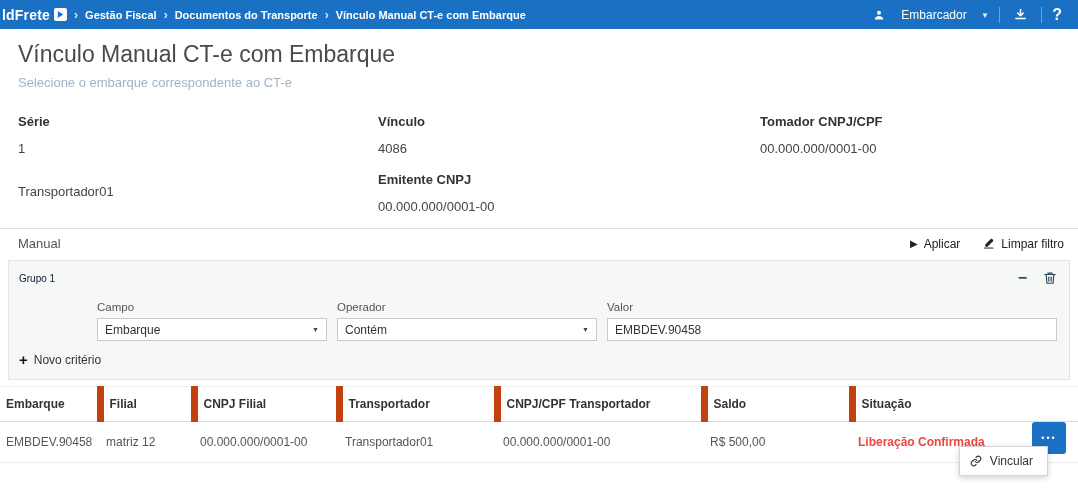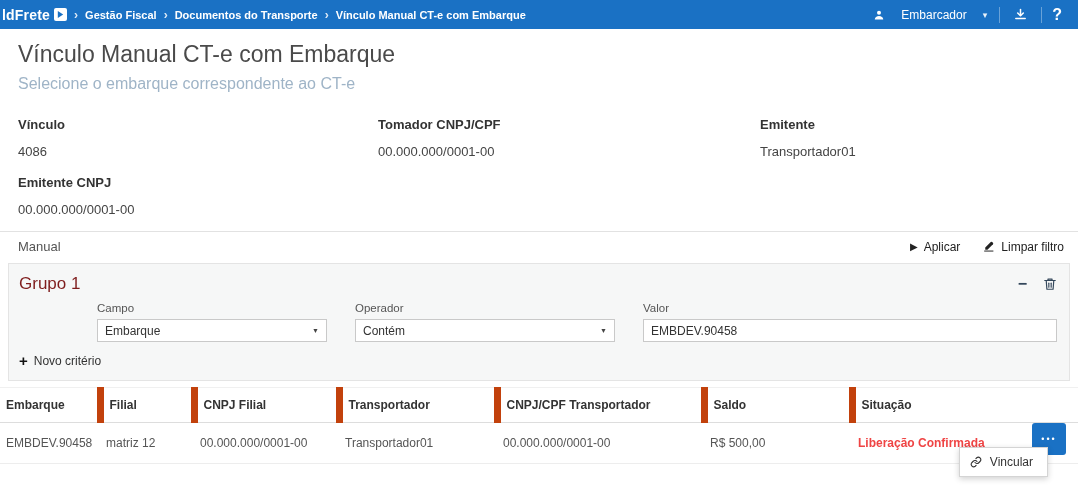--- a/index.html
+++ b/index.html
@@ -26,21 +26,21 @@
   .topbar-right { margin-left: auto; display: flex; align-items: center; }
   .user-menu { display: flex; align-items: center; gap: 16px; font-size: 12px; cursor: pointer; padding: 0 12px; }
   .chev { font-size: 9px; opacity: .9; }
   .tb-sep { width: 1px; height: 16px; background: rgba(255,255,255,.35); }
   .tb-icon-btn { padding: 0 13px; display: flex; align-items: center; cursor: pointer; }
   .help-btn { font-size: 16px; font-weight: bold; padding: 0 4px 0 10px; cursor: pointer; }
 
   
   .page-head { padding: 12px 18px 0 18px; }
   .page-title { font-size: 23px; font-weight: 400; color: #4a4a4a; }
-  .page-subtitle { margin-top: 7px; font-size: 16px; color: #9fb4c7; }
+  .page-subtitle { margin-top: 7px; font-size: 13px; color: #9fb4c7; }
 
   
   .details {
     display: grid; grid-template-columns: 360px 382px 1fr;
     padding: 24px 18px 14px 18px; row-gap: 16px;
   }
   .field-label { font-size: 13px; font-weight: bold; color: #333; }
   .field-value { margin-top: 12px; font-size: 13px; color: #444; }
 
   
@@ -52,25 +52,25 @@
   .filters-actions { margin-left: auto; display: flex; align-items: center; gap: 22px; }
   .filter-action { display: flex; align-items: center; gap: 6px; font-size: 12px; color: #222; cursor: pointer; }
   .apply-glyph { font-size: 10px; color: #222; }
 
   
   .group-panel {
     margin: 4px 8px 0 8px; background: #f6f7f7; border: 1px solid #e4e4e4;
     padding: 10px 12px 12px 10px;
   }
   .group-head { display: flex; align-items: center; }
-  .group-title { font-size: 17px; color: #7f1d1d; }
+  .group-title { font-size: 10px; color: #0f172a; }
   .group-tools { margin-left: auto; display: flex; align-items: center; gap: 16px; color: #33475b; }
   .minus-btn { font-size: 16px; font-weight: bold; line-height: 12px; cursor: pointer; }
   .trash-btn { cursor: pointer; display: flex; }
-  .criteria-row { display: flex; gap: 28px; padding-left: 78px; margin-top: 8px; }
+  .criteria-row { display: flex; gap: 10px; padding-left: 78px; margin-top: 16px; }
   .ctl { display: flex; flex-direction: column; }
   .ctl-label { font-size: 11.5px; color: #555; margin-bottom: 5px; }
   .select-box {
     height: 23px; background: #fff; border: 1px solid #c9c9c9;
     display: flex; align-items: center; padding: 0 7px; font-size: 12px; color: #333;
     cursor: pointer;
   }
   .select-box .sel-arrow { margin-left: auto; font-size: 7px; color: #444; padding-left: 8px; }
   .ctl-campo .select-box { width: 230px; }
   .ctl-operador .select-box { width: 260px; }
@@ -154,29 +154,32 @@
   </div>
 </div>
 
 <div class="page-head">
   <div class="page-title">Vínculo Manual CT-e com Embarque</div>
   <div class="page-subtitle">Selecione o embarque correspondente ao CT-e</div>
 </div>
 
 <div class="details">
   <div>
+    <div class="field-label">Série</div>
+    <div class="field-value">1</div>
+  </div>
+  <div>
     <div class="field-label">Vínculo</div>
     <div class="field-value">4086</div>
   </div>
   <div>
     <div class="field-label">Tomador CNPJ/CPF</div>
     <div class="field-value">00.000.000/0001-00</div>
   </div>
   <div>
-    <div class="field-label">Emitente</div>
     <div class="field-value">Transportador01</div>
   </div>
   <div>
     <div class="field-label">Emitente CNPJ</div>
     <div class="field-value">00.000.000/0001-00</div>
   </div>
 </div>
 
 <div class="filters-bar">
   <span class="filters-title">Manual</span>

